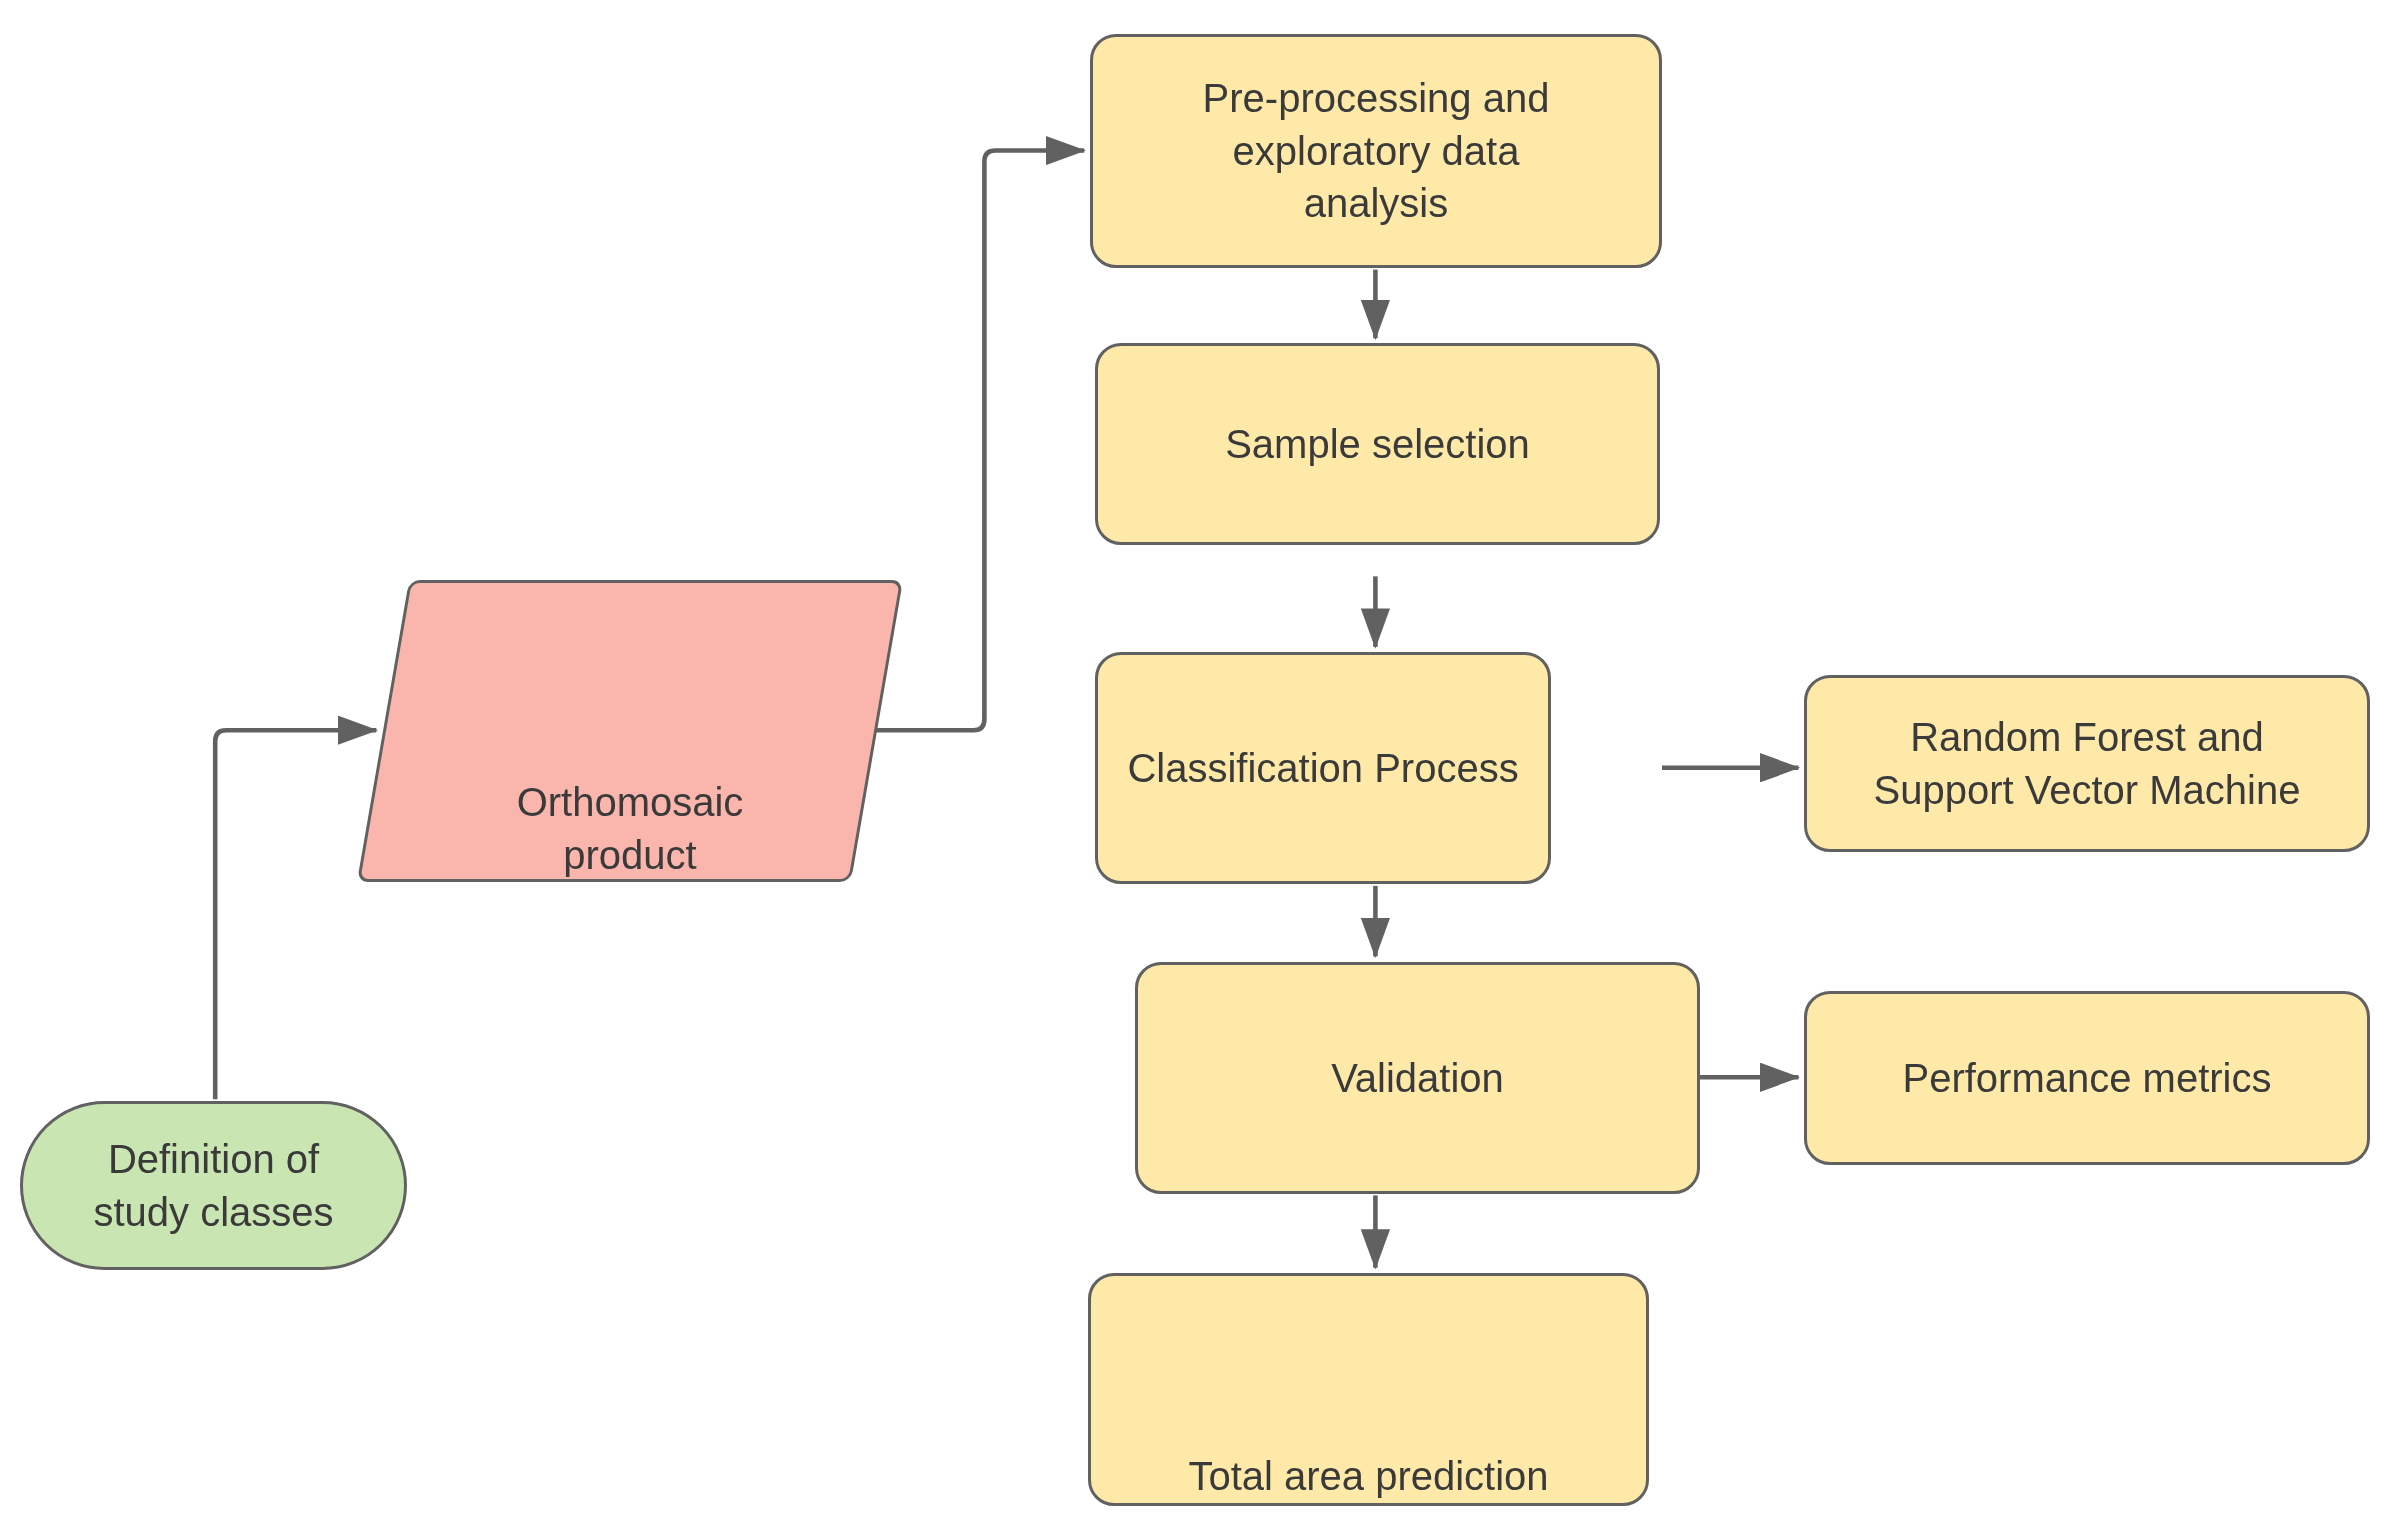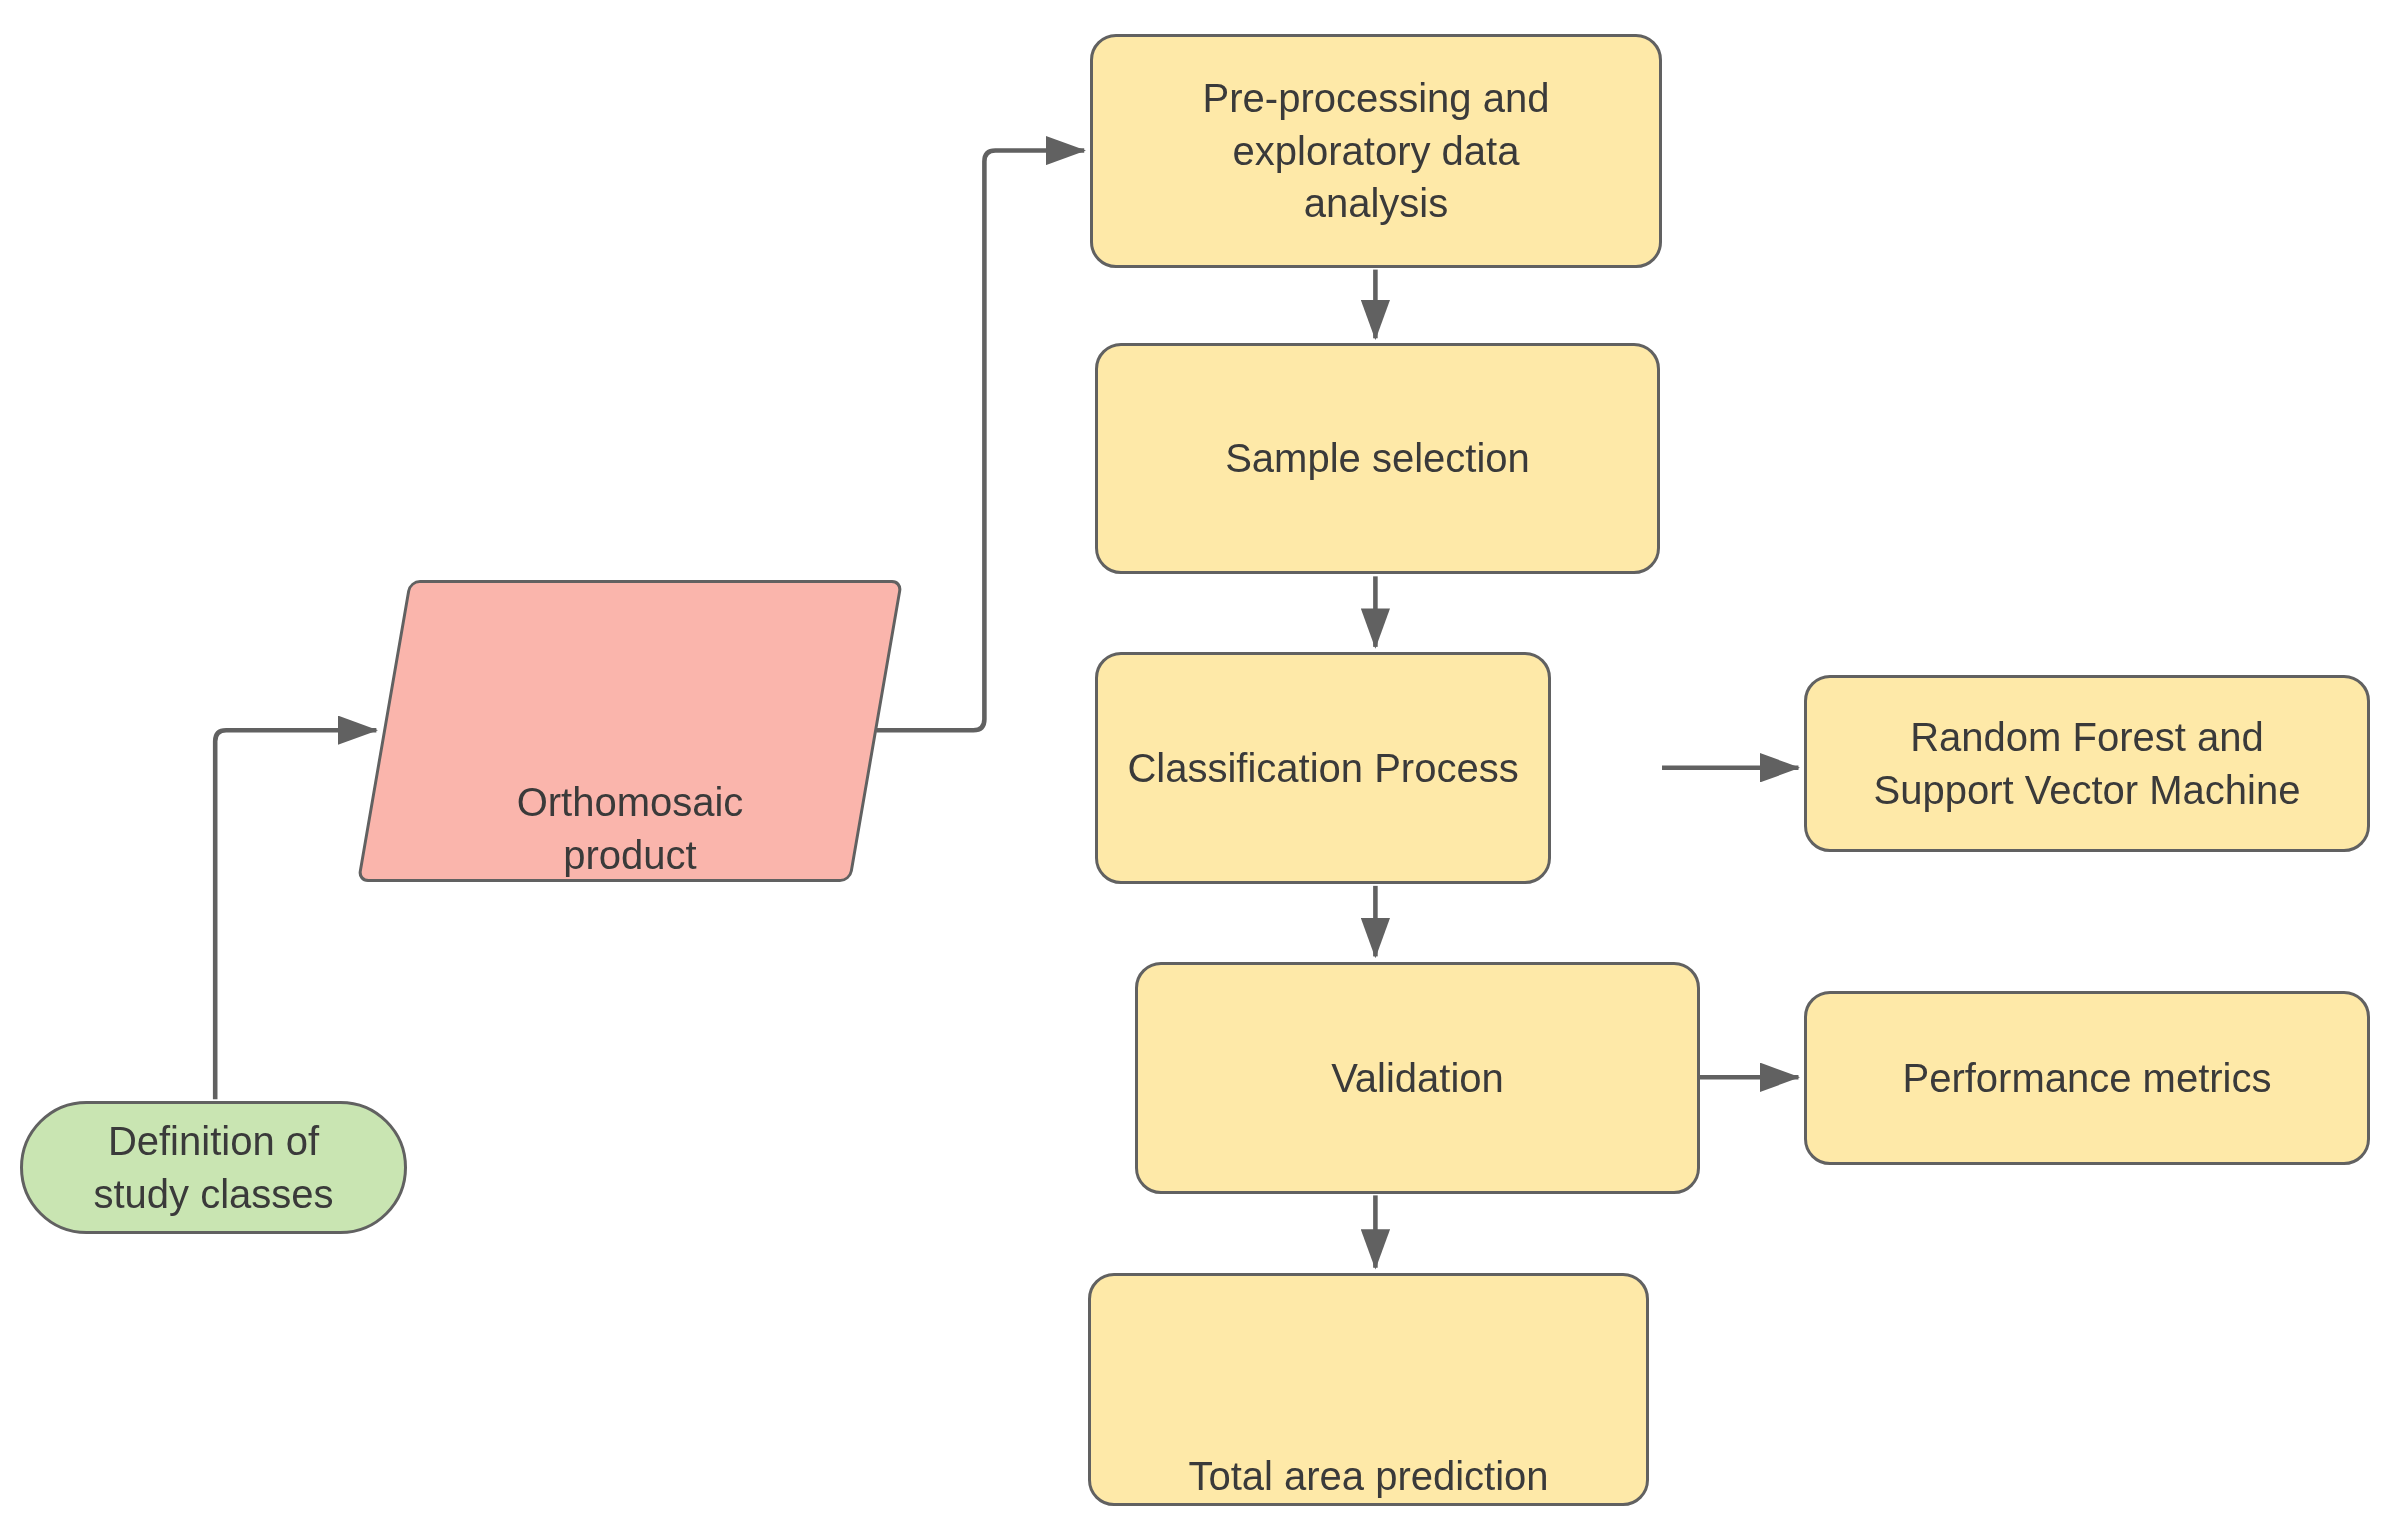--- a/index.html
+++ b/index.html
@@ -86,34 +86,34 @@
     <path class="edge" d="M235,1200 L235,809 Q235,797 247,797 L411,797" marker-end="url(#arrow)"></path>
     <path class="edge" d="M957,797 L1063,797 Q1075,797 1075,785 L1075,176 Q1075,164 1087,164 L1184,164" marker-end="url(#arrow)"></path>
     <path class="edge" d="M1502,294 L1502,369" marker-end="url(#arrow)"></path>
     <path class="edge" d="M1502,629 L1502,706" marker-end="url(#arrow)"></path>
     <path class="edge" d="M1502,967 L1502,1044" marker-end="url(#arrow)"></path>
     <path class="edge" d="M1502,1305 L1502,1384" marker-end="url(#arrow)"></path>
     <path class="edge" d="M1815,838 L1964,838" marker-end="url(#arrow)"></path>
     <path class="edge" d="M1815,1176 L1964,1176" marker-end="url(#arrow)"></path>
   </svg>
 
-  <div class="node terminator" style="left:20px; top:1101px; width:387px; height:133px;">
+  <div class="node terminator" style="left:20px; top:1101px; width:387px; height:169px;">
     <span class="label-constrain-start">Definition of study classes</span>
   </div>
 
   <div class="parallelogram-shape" style="left:383px; top:580px; width:494px; height:302px;"></div>
   <div class="parallelogram-label" style="left:383px; top:580px; width:494px; height:302px;">
     <span class="label-constrain-ortho">Orthomosaic product</span>
   </div>
 
   <div class="node process" style="left:1090px; top:34px; width:572px; height:234px;">
     <span class="label-constrain-3line">Pre-processing and exploratory data analysis</span>
   </div>
 
-  <div class="node process" style="left:1095px; top:343px; width:565px; height:231px;text-align:right;">
+  <div class="node process" style="left:1095px; top:343px; width:565px; height:202px;text-align:right;">
     <span>Sample selection</span>
   </div>
 
   <div class="node process" style="left:1095px; top:652px; width:456px; height:232px;align-items:center;">
     <span>Classification Process</span>
   </div>
 
   <div class="node process" style="left:1095px; top:962px; width:565px; height:232px;margin-left:40px;">
     <span>Validation</span>
   </div>

